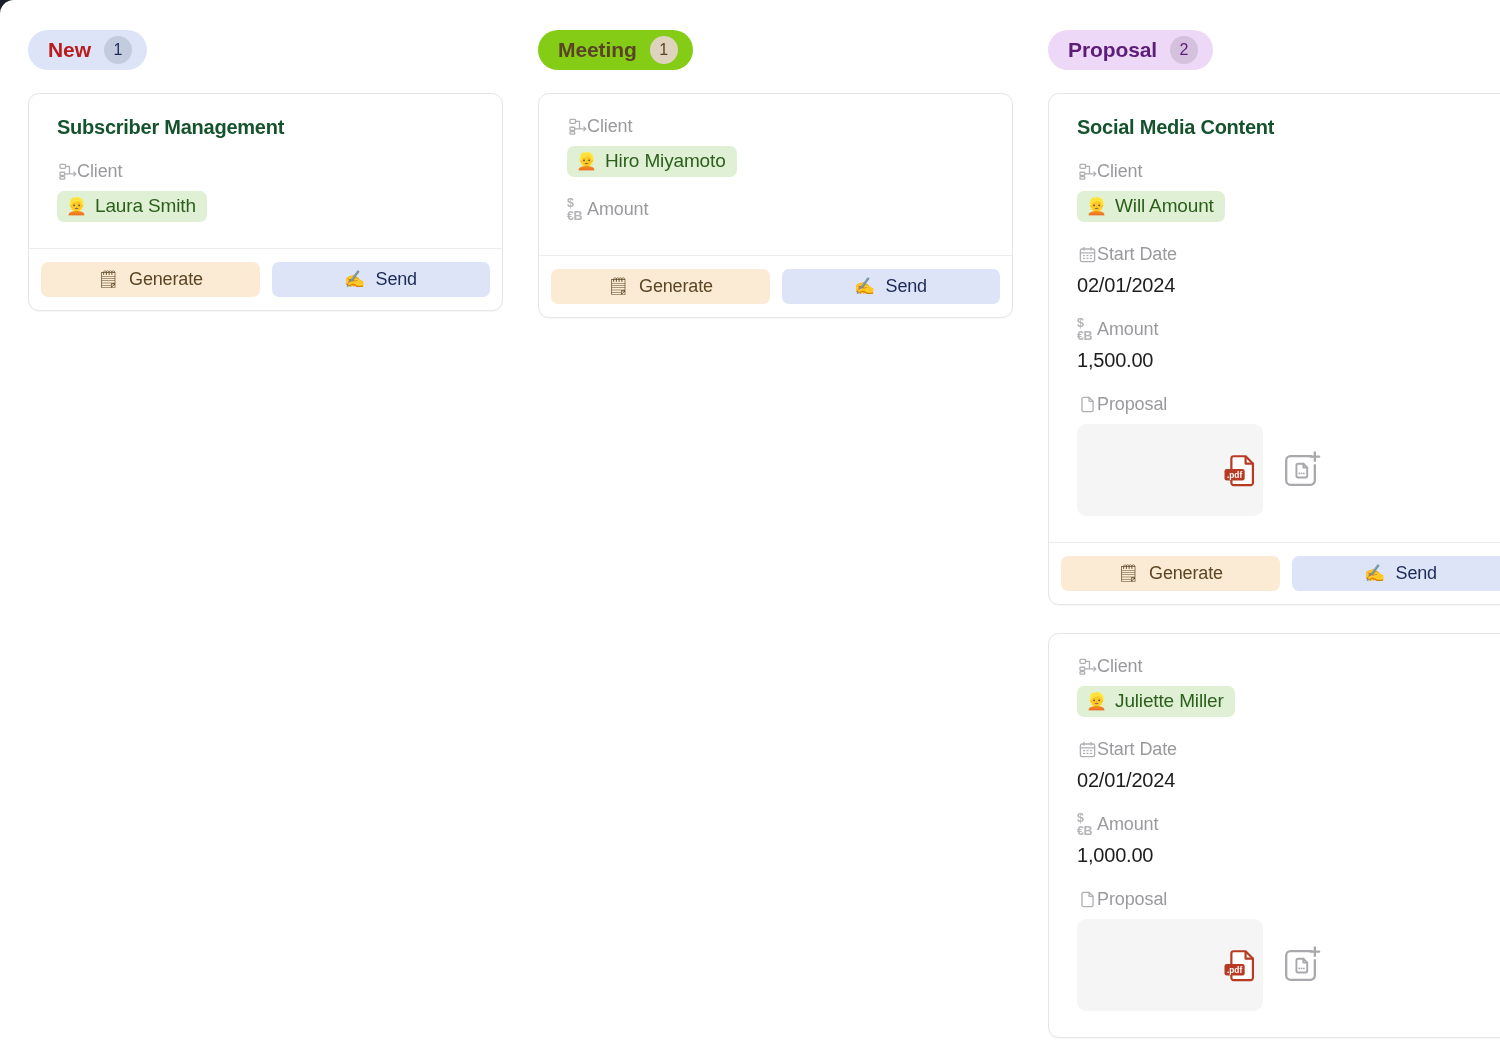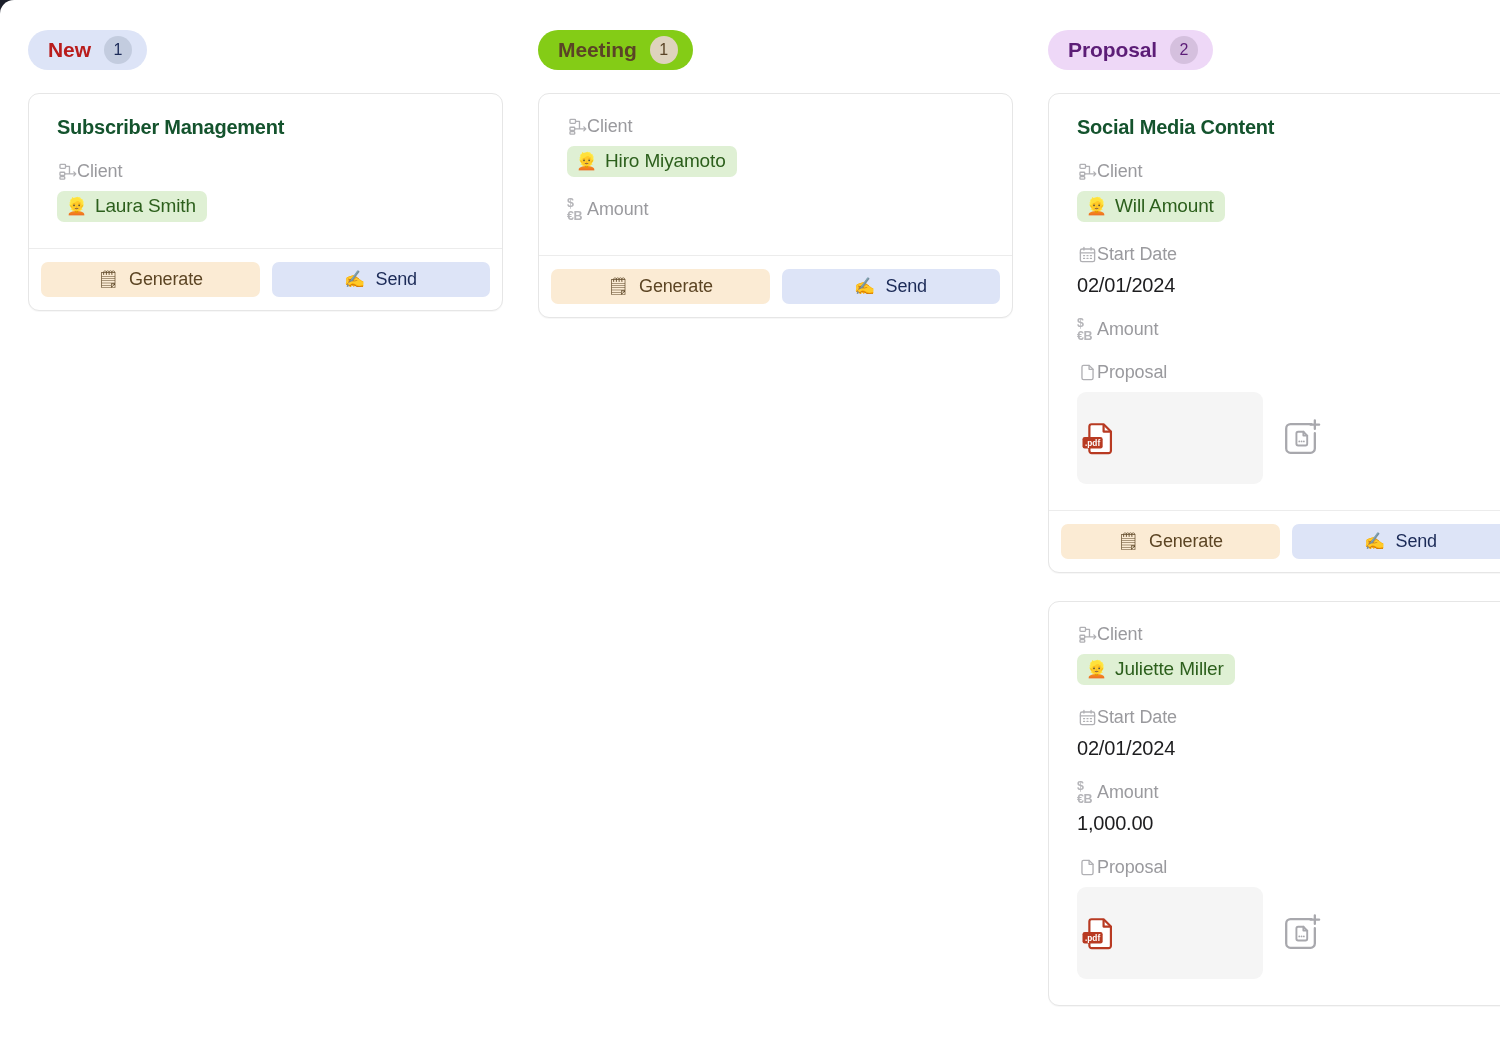--- a/index.html
+++ b/index.html
@@ -177,21 +177,21 @@
     gap: 15px;
     margin-top: 3px;
   }
   .file-thumb {
     width: 186px;
     height: 92px;
     background: #f5f5f5;
     border-radius: 9px;
     display: flex;
     align-items: center;
-    justify-content: flex-start;
+    justify-content: flex-end;
   }
   .add-file-btn {
     width: 46px;
     height: 46px;
     display: flex;
     align-items: center;
     justify-content: center;
     color: #a8a8ad;
   }
 
@@ -335,20 +335,21 @@
               </div>
               <div class="field-value">02/01/2024</div>
             </div>
             <div class="field">
               <div class="field-label">
                 <span class="field-icon">
                   <span class="icon-currency">$€B</span>
                 </span>
                 <span>Amount</span>
               </div>
+              <div class="field-value">1,500.00</div>
             </div>
             <div class="field">
               <div class="field-label">
                 <span class="field-icon">
                   <svg width="19" height="19" viewBox="0 0 24 24" fill="none" stroke="currentColor" stroke-width="1.7" stroke-linecap="round" stroke-linejoin="round">
                     <path d="M14 3H7a2 2 0 0 0-2 2v14a2 2 0 0 0 2 2h10a2 2 0 0 0 2-2V8z"></path>
                     <path d="M14 3v5h5"></path>
                   </svg>
                 </span>
                 <span>Proposal</span>

